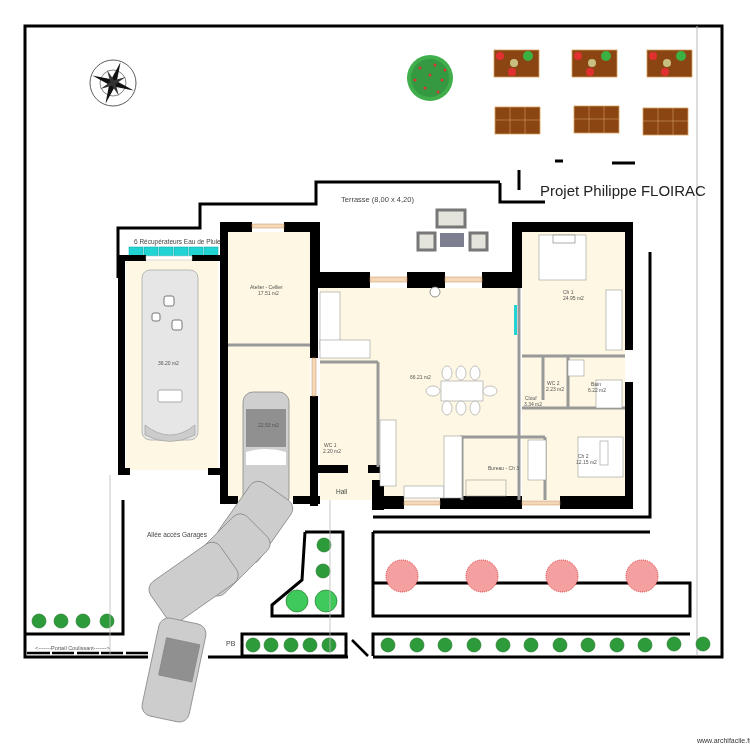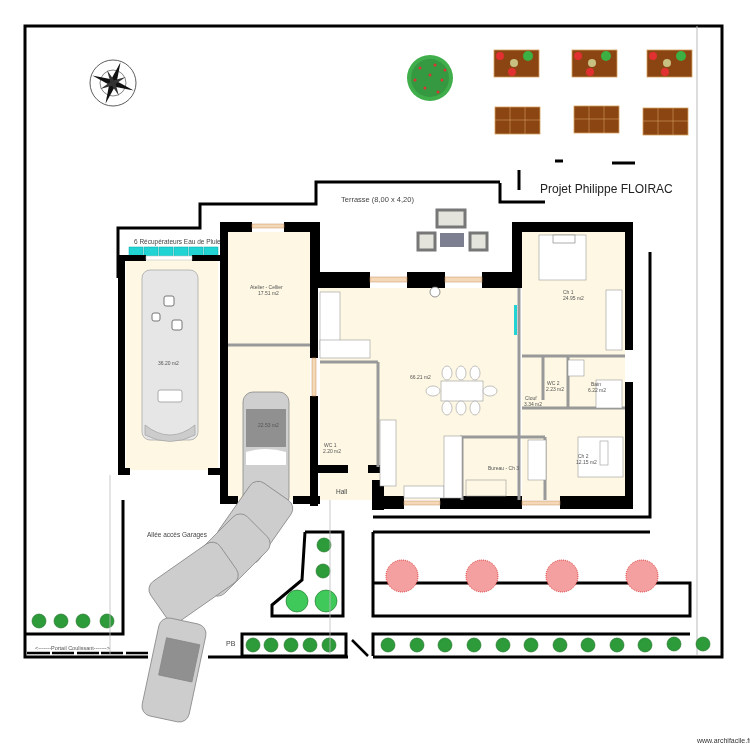--- a/index.html
+++ b/index.html
@@ -1,19 +1,19 @@
 <!DOCTYPE html>
 <html><head>
 <meta charset="utf-8">
 <style>
   html, body { margin: 0; padding: 0; background: #ffffff; }
   body { width: 750px; height: 750px; position: relative; overflow: hidden; font-family: "Liberation Sans", sans-serif; }
   #plan { position: absolute; left: 0; top: 0; width: 750px; height: 750px; }
   .lbl { position: absolute; font-family: "Liberation Sans", sans-serif; color: #333; white-space: nowrap; }
-  .title { font-size: 12px; color: #222; }
+  .title { font-size: 15px; color: #222; }
   .small { font-size: 5px; color: #555; text-align: center; line-height: 6px; }
   .med { font-size: 6.5px; color: #444; }
   .watermark { font-size: 7px; color: #333; }
 </style>
 </head>
 <body>
 
 <svg id="plan" viewBox="0 0 750 750" xmlns="http://www.w3.org/2000/svg">
 
   <g fill="none" stroke="#000" stroke-width="3">

